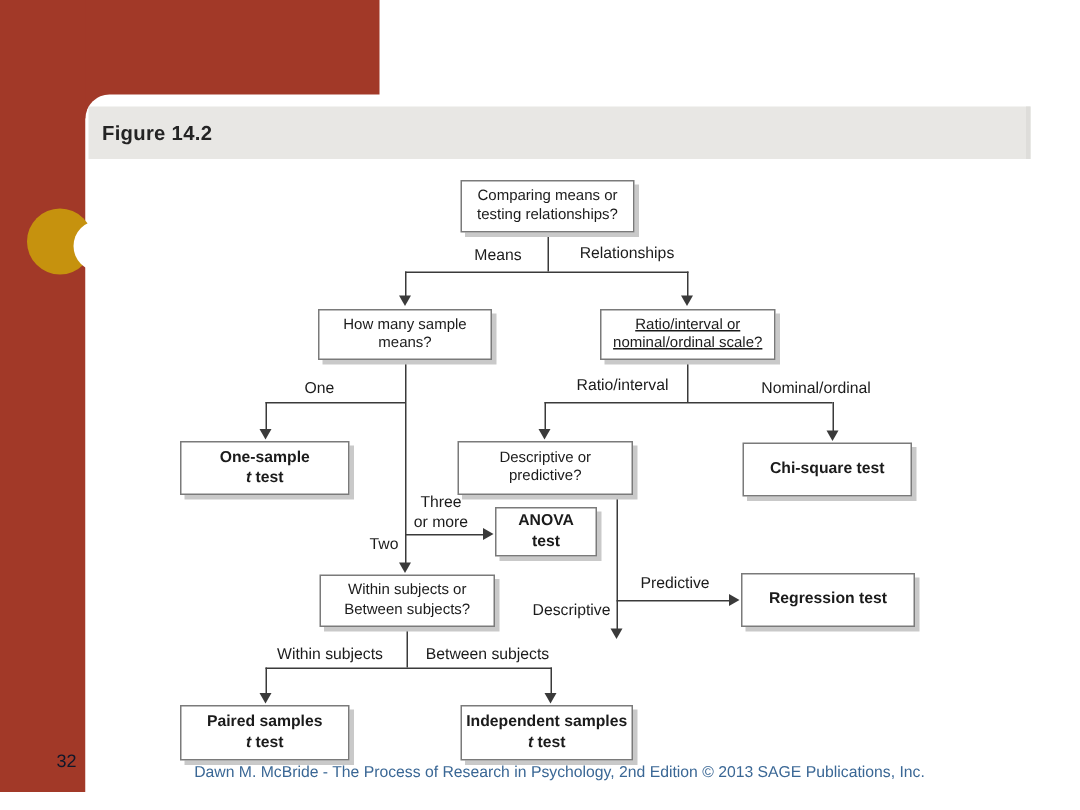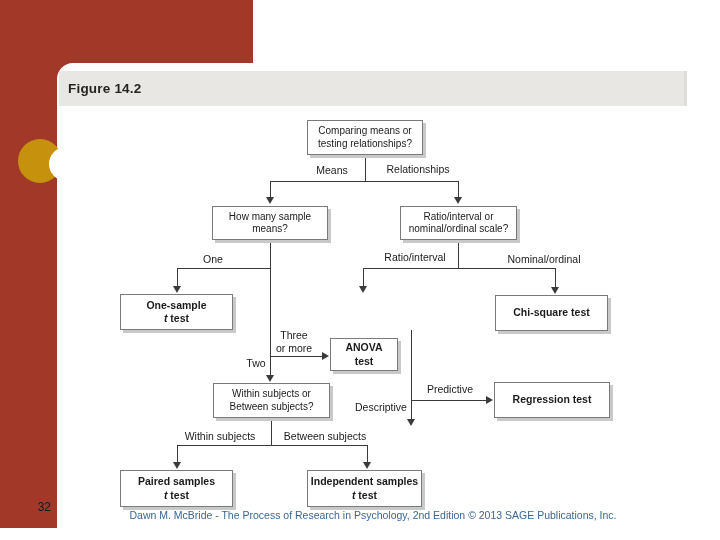--- a/index.html
+++ b/index.html
@@ -34,21 +34,21 @@
   .vline{width:1px;}
   .arr-d{position:absolute;width:0;height:0;border-left:4px solid transparent;
          border-right:4px solid transparent;border-top:7px solid #3a3a3a;}
   .arr-r{position:absolute;width:0;height:0;border-top:4px solid transparent;
          border-bottom:4px solid transparent;border-left:7px solid #3a3a3a;}
   .elabel{position:absolute;font-size:10.5px;color:#1b1b1b;text-align:center;line-height:1.2;}
 
   
   #n-comparing{left:307px;top:120px;width:116px;height:35px;}
   #n-howmany{left:212px;top:206px;width:116px;height:34px;}
-  #n-scale{left:400px;top:206px;width:117px;height:34px;}
+  #n-scale{left:400px;top:206px;width:117px;height:34px;text-decoration:underline;}
   #n-onesample{left:120px;top:294px;width:113px;height:36px;}
   #n-descpred{left:305px;top:294px;width:117px;height:36px;}
   #n-chisq{left:495px;top:295px;width:113px;height:36px;}
   #n-anova{left:330px;top:338px;width:68px;height:33px;}
   #n-regression{left:494px;top:382px;width:116px;height:36px;}
   #n-subjects{left:213px;top:383px;width:117px;height:35px;}
   #n-pearson{left:401px;top:427px;width:114px;height:36px;}
   #n-paired{left:120px;top:470px;width:113px;height:37px;}
   #n-indep{left:307px;top:470px;width:115px;height:37px;}
 
@@ -172,20 +172,24 @@
     <div class="node" id="n-scale">
       <div>Ratio/interval or</div>
       <div>nominal/ordinal scale?</div>
     </div>
 
     <div class="node bold" id="n-onesample">
       <div>One-sample</div>
       <div><span class="it">t</span><span> test</span></div>
     </div>
 
+    <div class="node" id="n-descpred">
+      <div>Descriptive or</div>
+      <div>predictive?</div>
+    </div>
 
     <div class="node bold" id="n-chisq">
       <div>Chi-square test</div>
     </div>
 
     <div class="node bold" id="n-anova">
       <div>ANOVA</div>
       <div>test</div>
     </div>
 

